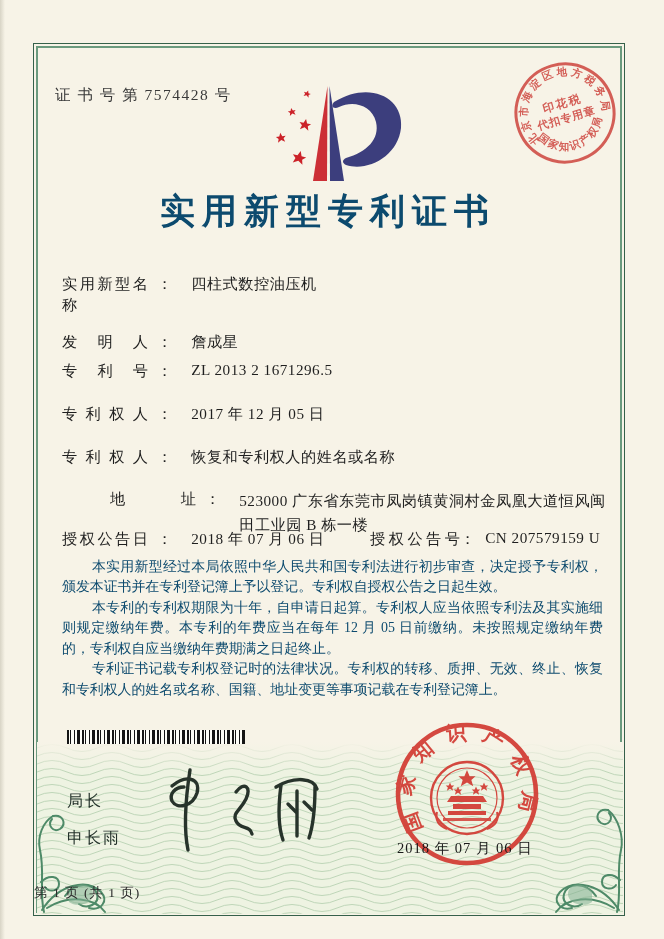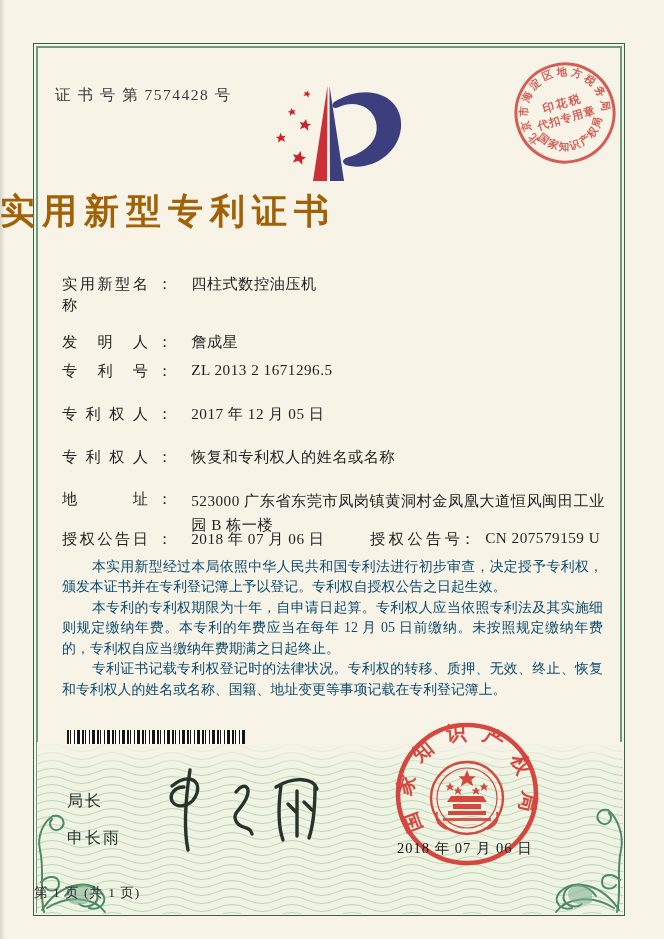--- a/index.html
+++ b/index.html
@@ -11,22 +11,22 @@
   }
   .scan-edge{position:absolute;left:0;top:0;bottom:0;width:5px;
     background:linear-gradient(90deg,#d8d4c6,rgba(216,212,198,0));}
   
   .frame-outer{position:absolute;left:33px;top:43px;right:39px;bottom:23px;
     border:1.5px solid #35604a;}
   .frame-inner{position:absolute;inset:2px;border:2.5px solid #6b9a7e;}
   
   .cert-no{position:absolute;left:55px;top:85px;font-size:15.5px;letter-spacing:1.5px;color:#3a3a3a;}
   
-  .title{position:absolute;left:0;right:8px;top:188px;
-    font-size:35px;font-weight:700;letter-spacing:7px;color:#a16207;}
+  .title{position:absolute;left:0;right:8px;top:188px;text-align:center;
+    font-size:35px;font-weight:700;letter-spacing:7px;color:#0c4a6e;}
   
   .frow{position:absolute;left:62px;right:58px;display:flex;align-items:flex-start;
     font-size:15.2px;color:#1f1f1f;gap:9px;}
   .flabel{display:inline-block;width:86px;text-align:justify;text-align-last:justify;
     flex:none;letter-spacing:0;}
   .fcolon{flex:none;margin-right:10px;}
   .fvalue{letter-spacing:.5px;}
   .fvalue.addr{max-width:442px;line-height:1.55;}
   .grant-no{position:absolute;left:308px;top:0;display:flex;}
   
@@ -177,21 +177,21 @@
 <div class="frow" style="top:404px;">
   <span class="flabel">专利权人</span>
     <span class="fcolon">：</span>
   <span class="fvalue">2017 年 12 月 05 日</span>
 </div>
 <div class="frow" style="top:447px;">
   <span class="flabel">专利权人</span>
     <span class="fcolon">：</span>
   <span class="fvalue">恢复和专利权人的姓名或名称</span>
 </div>
-<div class="frow" style="top:489px;">
+<div class="frow" style="top:489px;margin-left:48px;">
   <span class="flabel">地址</span>
     <span class="fcolon">：</span>
   <span class="fvalue addr">523000 广东省东莞市凤岗镇黄洞村金凤凰大道恒风闽田工业园 B 栋一楼</span>
 </div>
 <div class="frow" style="top:529px;">
   <span class="flabel">授权公告日</span>
     <span class="fcolon">：</span>
   <span class="fvalue">2018 年 07 月 06 日</span>
   <span class="grant-no">
     <span class="flabel" style="width:90px;">授权公告号</span>

